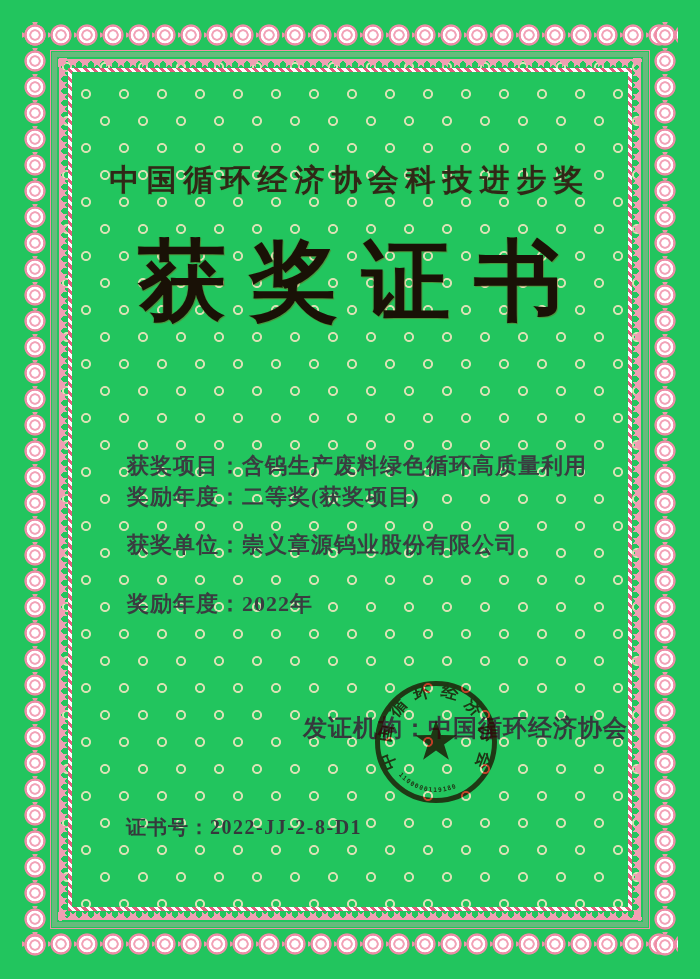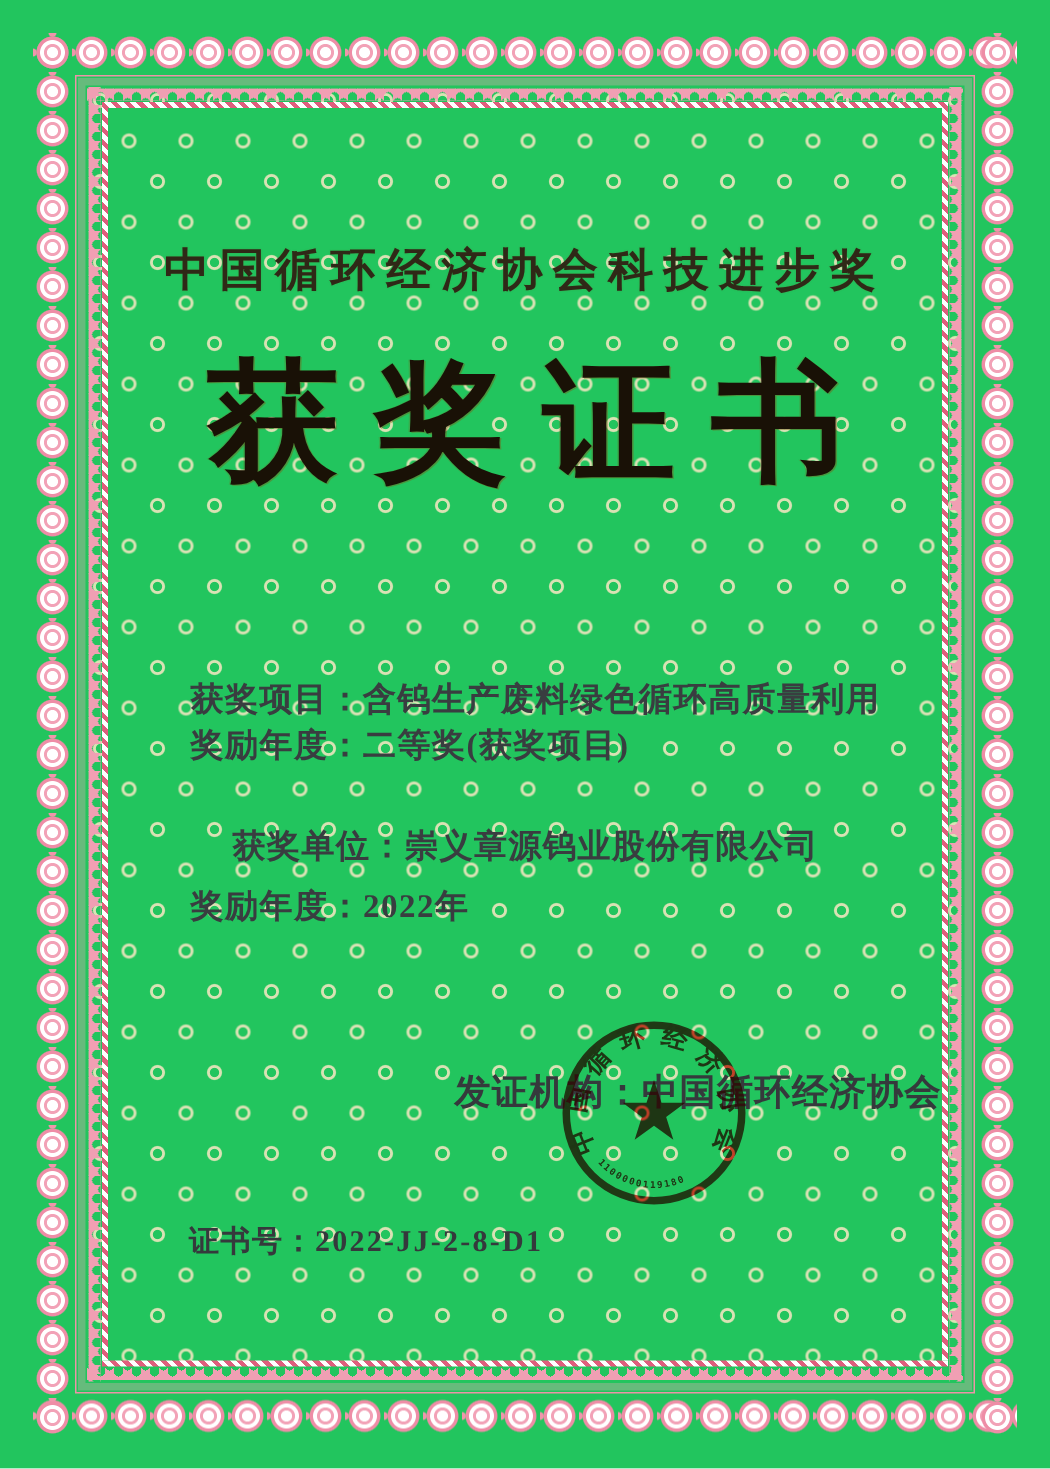--- a/index.html
+++ b/index.html
@@ -63,21 +63,21 @@
   .assoc-title{position:absolute;top:160px;left:0;width:100%;text-align:center;
     font-size:30px;letter-spacing:7px;font-weight:600;color:#2f2817;
     text-shadow:0 0 1px rgba(110,90,30,.35);}
   .main-heading{position:absolute;top:222px;left:0;width:100%;text-align:center;
     font-size:88px;font-weight:900;letter-spacing:24px;text-indent:24px;color:#191106;
     text-shadow:1px 1px 0 rgba(122,96,24,.45), -1px 0 0 rgba(122,96,24,.25);}
   .field-row{position:absolute;left:127px;display:flex;
     font-size:22px;font-weight:bold;color:#393d40;letter-spacing:1px;line-height:32px;}
   .field-row .lab{white-space:nowrap;}
   .field-row .val{max-width:360px;}
-  .row-project{top:418px;margin-top:32px;} .row-grade{top:481px;} .row-unit{top:548px;margin-left:28px;} .row-year{top:588px;align-items:center;}
+  .row-project{top:418px;margin-top:32px;} .row-grade{top:481px;} .row-unit{top:529px;} .row-year{top:588px;align-items:center;}
   .issuer-line{position:absolute;top:712px;left:303px;font-size:24px;font-weight:bold;
     color:#35393c;letter-spacing:1px;white-space:nowrap;z-index:2;}
   .date-line{position:absolute;top:757px;left:352px;font-size:24px;font-weight:bold;
     color:#35393c;letter-spacing:2px;white-space:nowrap;z-index:2;}
   .certno-line{position:absolute;top:814px;left:126px;font-size:20px;font-weight:bold;
     color:#35393c;letter-spacing:1px;white-space:nowrap;}
   .certno-line .num{font-family:"Liberation Serif","DejaVu Serif",serif;letter-spacing:1.5px;margin-top:16px;}
 
   
   .seal{position:absolute;left:374px;top:680px;width:124px;height:124px;

